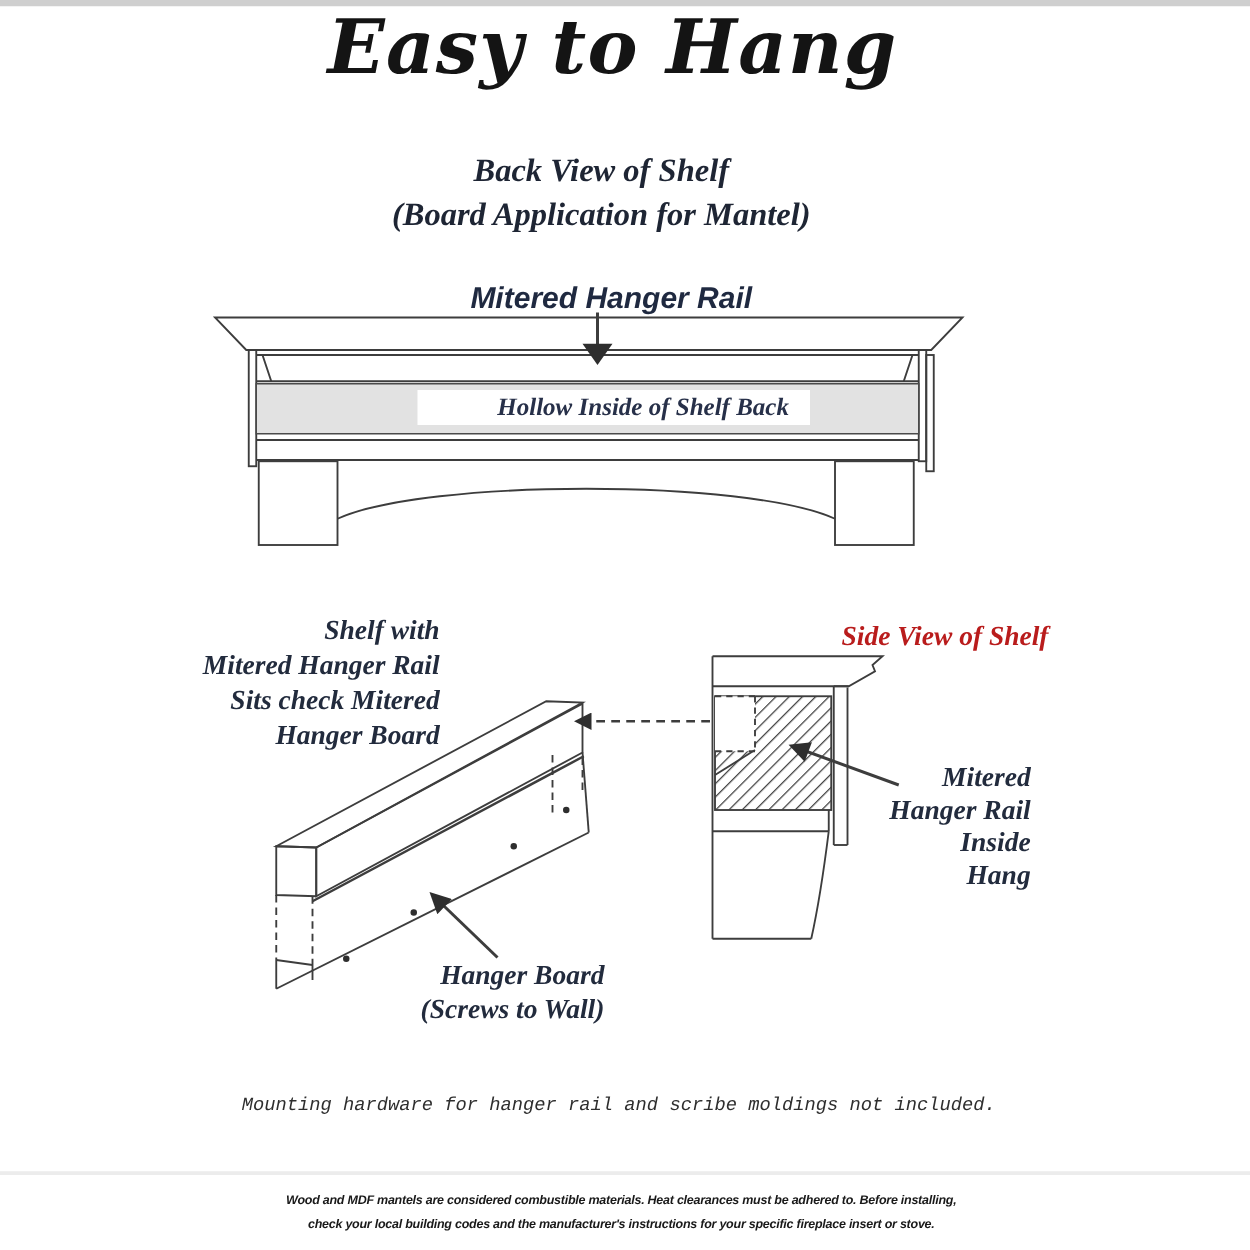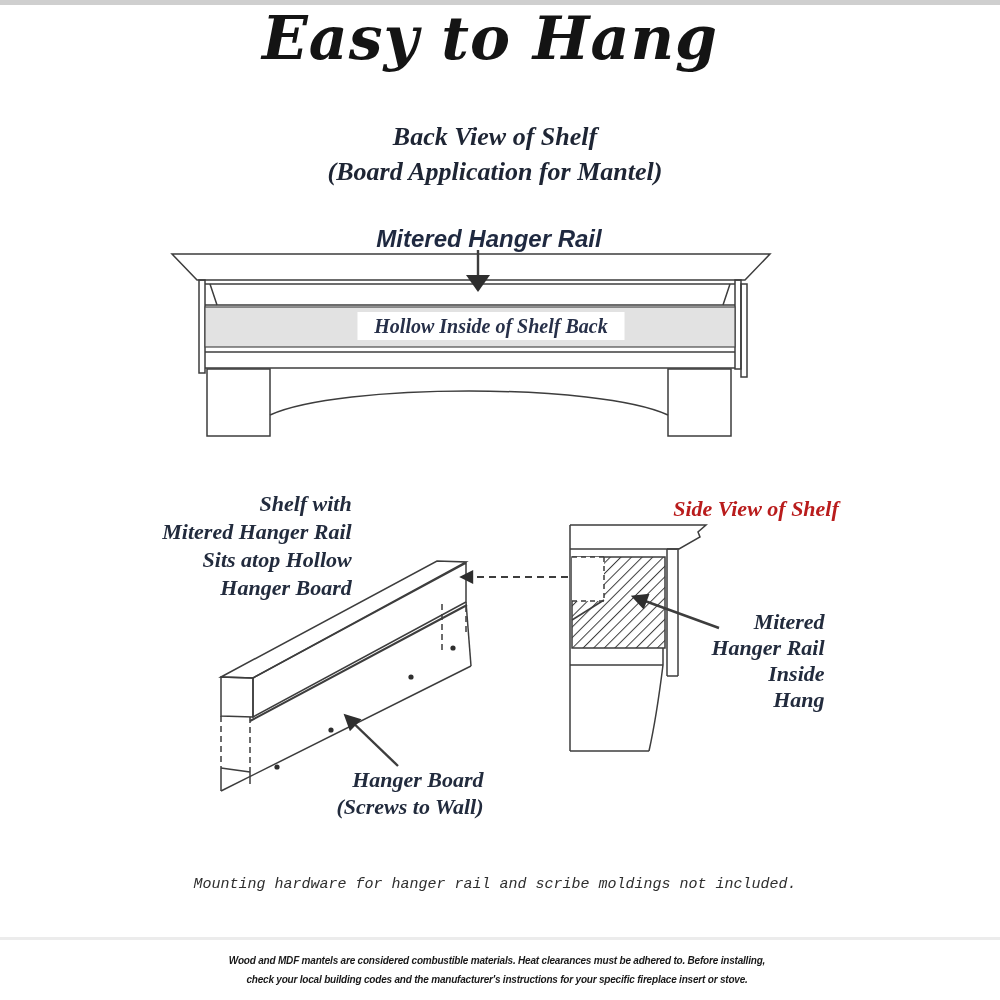--- a/index.html
+++ b/index.html
@@ -11,31 +11,31 @@
   .cx{transform:translateX(-50%);font-style:italic;}
   .scan-strip{background:#bfbfbf;}
   .smudge{background:#ececec;}
   svg.layer{position:absolute;left:0;top:0;}
 
   .t-title{
     top:6px;left:490px;font-family:"DejaVu Serif", serif;font-weight:700;
     font-size:60px;line-height:64px;color:#141414;letter-spacing:1px;white-space:nowrap;
   }
   .t-sub{
-    top:119px;left:495px;text-align:center;font-family:"Liberation Serif", serif;
+    top:119px;left:481px;text-align:center;font-family:"Liberation Serif", serif;
     font-weight:700;font-style:italic;font-size:26px;line-height:35px;color:#1e2534;white-space:nowrap;
   }
   .t-raillabel{
     top:225px;left:489px;font-family:"Liberation Sans", sans-serif;font-weight:700;
     font-size:24px;color:#1f2940;white-space:nowrap;
   }
   .t-hollowbox{
     left:358px;top:312px;width:267px;height:28px;background:#ffffff;
     text-align:center;font-family:"Liberation Serif", serif;font-weight:700;font-style:italic;
-    font-size:20px;line-height:28px;color:#273049;white-space:nowrap;
+    font-size:20px;line-height:28px;color:#273049;white-space:nowrap;padding-left:47px;
   }
   .block{
     text-align:right;font-family:"Liberation Serif", serif;font-weight:700;
     color:#222b3d;white-space:nowrap;
   }
   .t-leftblock{top:490px;left:257px;font-size:22px;line-height:28px;}
   .t-sideview{
     top:496px;left:728px;font-family:"Liberation Serif", serif;font-weight:700;font-style:italic;
     font-size:22px;color:#b91c1c;white-space:nowrap;margin-left:28px;
   }
@@ -151,21 +151,21 @@
   <div>(Board Application for Mantel)</div>
 </div>
 
 <div class="abs cx t-raillabel">Mitered Hanger Rail</div>
 
 <div class="abs cx t-hollowbox" style="left:491px;">Hollow Inside of Shelf Back</div>
 
 <div class="abs cx block t-leftblock">
   <div>Shelf with</div>
   <div>Mitered Hanger Rail</div>
-  <div>Sits atop Hollow</div>
+  <div>Sits check Mitered</div>
   <div>Hanger Board</div>
 </div>
 
 <div class="abs cx t-sideview">Side View of Shelf</div>
 
 <div class="abs cx block t-rightblock">
   <div>Mitered</div>
   <div>Hanger Rail</div>
   <div>Inside</div>
   <div>Hang</div>

